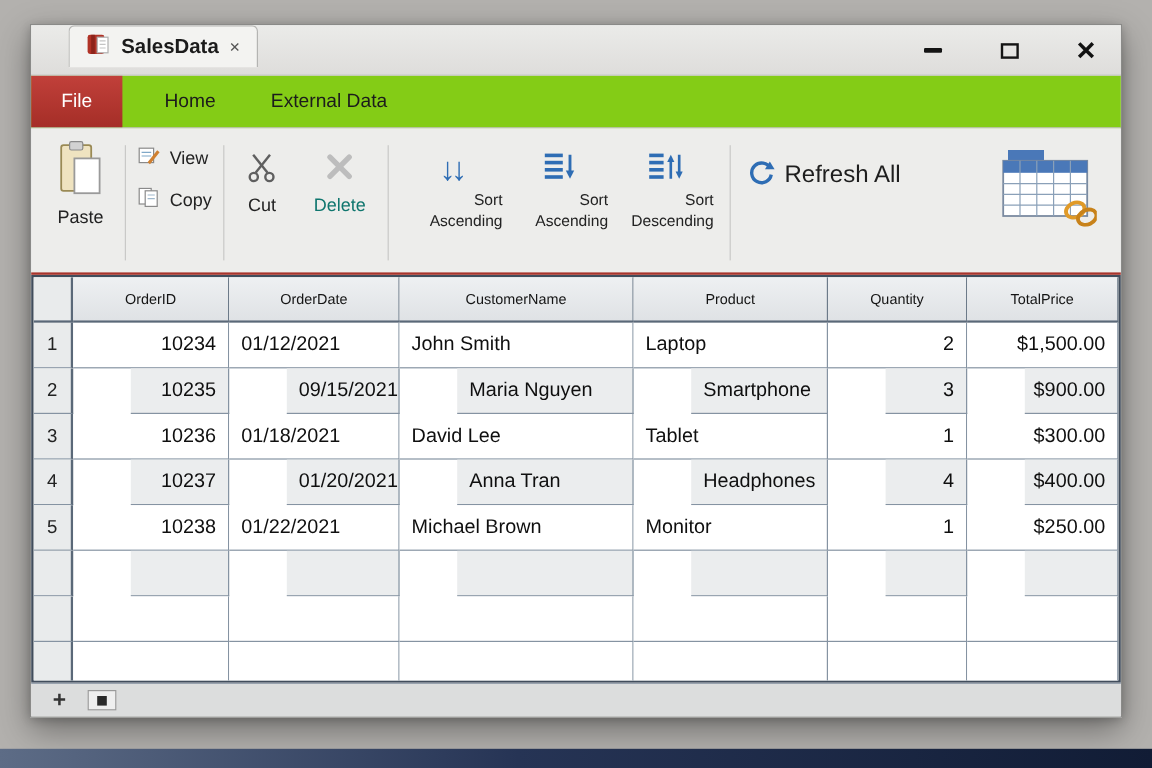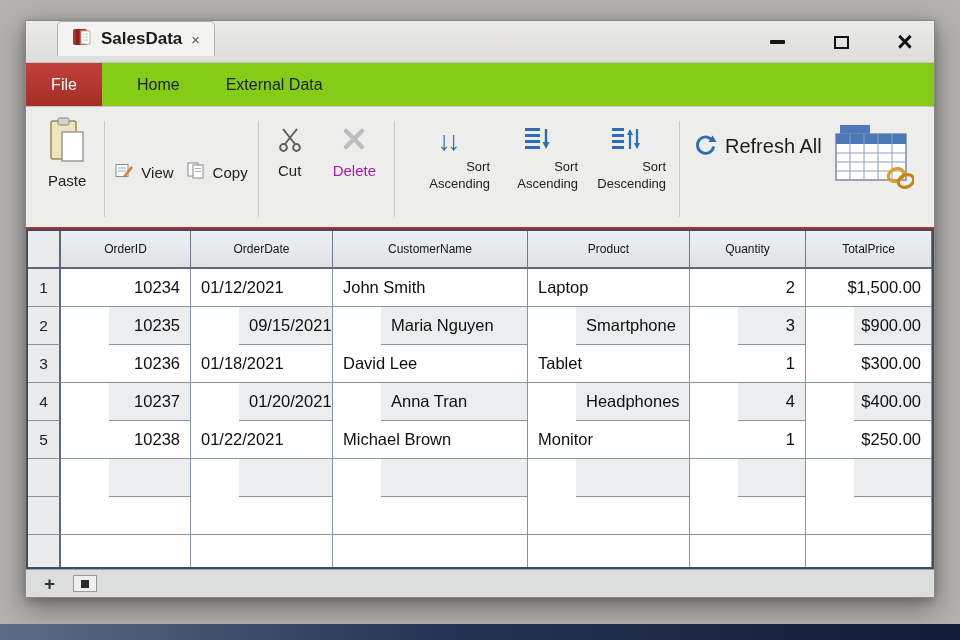--- a/index.html
+++ b/index.html
@@ -67,22 +67,22 @@
     display: flex; align-items: stretch; position: relative;
     padding: 8px 0 4px 6px;
   }
   .rsep { width: 1px; background: #c9c9c7; margin: 6px 2px; }
   .grp { display: flex; padding: 0 8px; }
   .btn-big {
     display: flex; flex-direction: column; align-items: center;
     padding: 2px 8px; gap: 5px;
   }
   .btn-big .lbl { font-size: 15px; color: #222; }
-  .btn-big.disabled .lbl { color: #a21caf; }
-  .stack { display: flex; justify-content: flex-start; gap: 13px; padding-top: 6px; }
+  .btn-big.disabled .lbl { color: #0f766e; }
+  .stack { display: flex; flex-direction: column; justify-content: flex-start; gap: 13px; padding-top: 6px; }
   .btn-small { display: flex; align-items: center; gap: 7px; }
   .btn-small .lbl { font-size: 15px; color: #222; }
   .sort-btn {
     display: flex; flex-direction: column; align-items: center;
     padding: 0 4px; width: 88px;
   }
   .sort-icon-area { height: 36px; display: flex; align-items: center; justify-content: center; }
   .sort-lbl { font-size: 13px; color: #222; text-align: right; line-height: 1.3; width: 82px; }
   .dbl-arrow { color: #2e6db4; font-size: 27px; font-weight: bold; letter-spacing: -4px; line-height: 1; padding-right: 4px; }
   .refresh-btn { display: flex; align-items: center; gap: 8px; margin-top: 16px; padding: 0 12px; height: 30px; }

